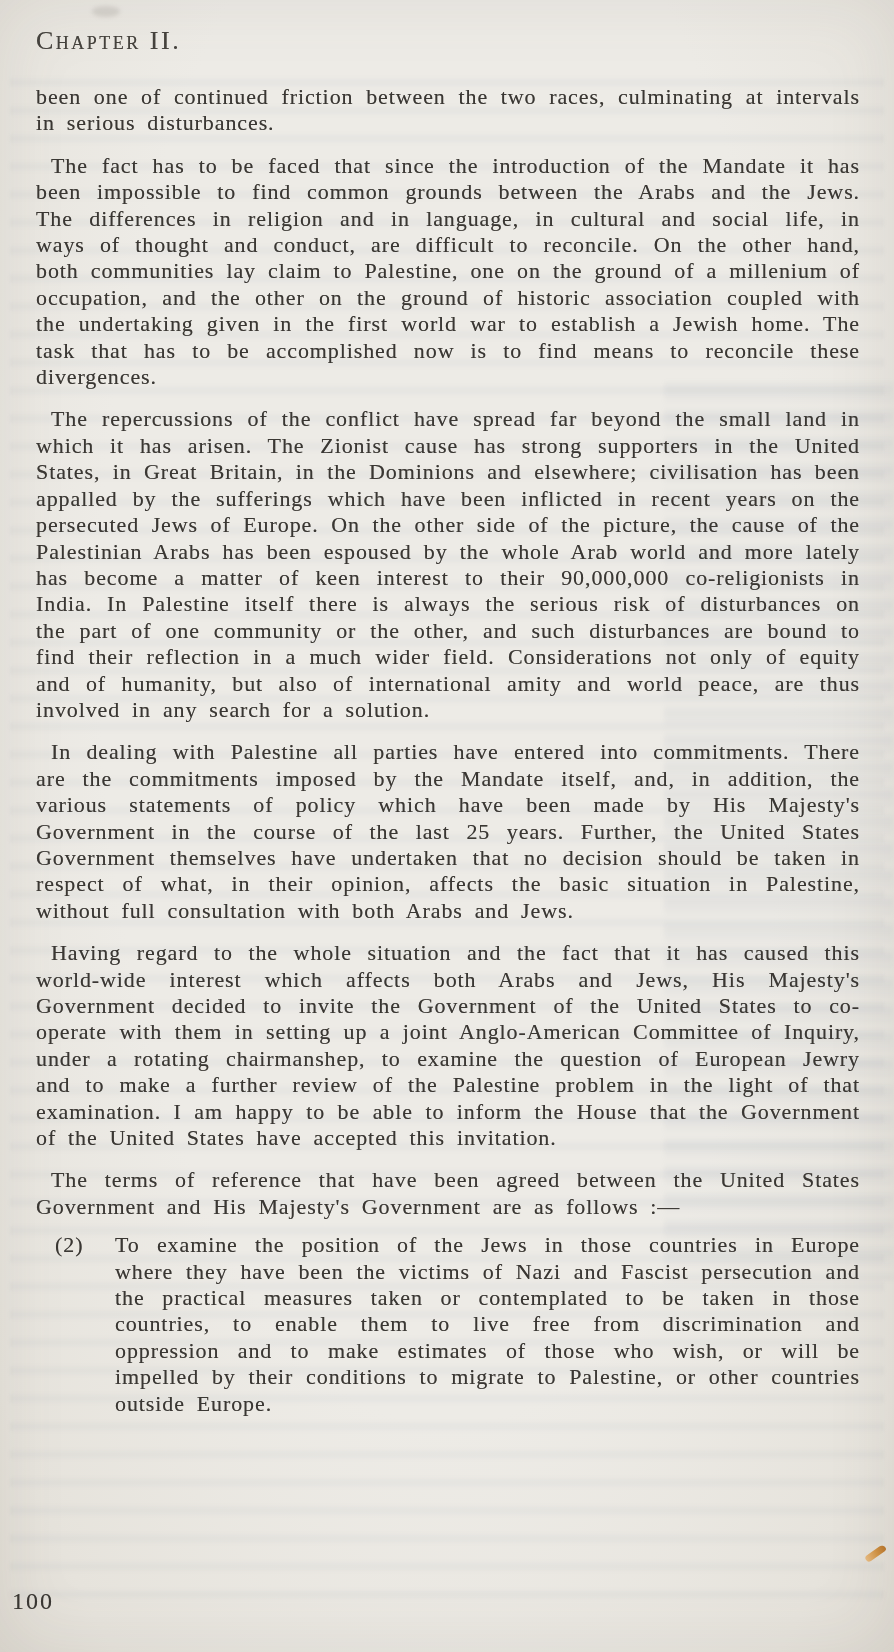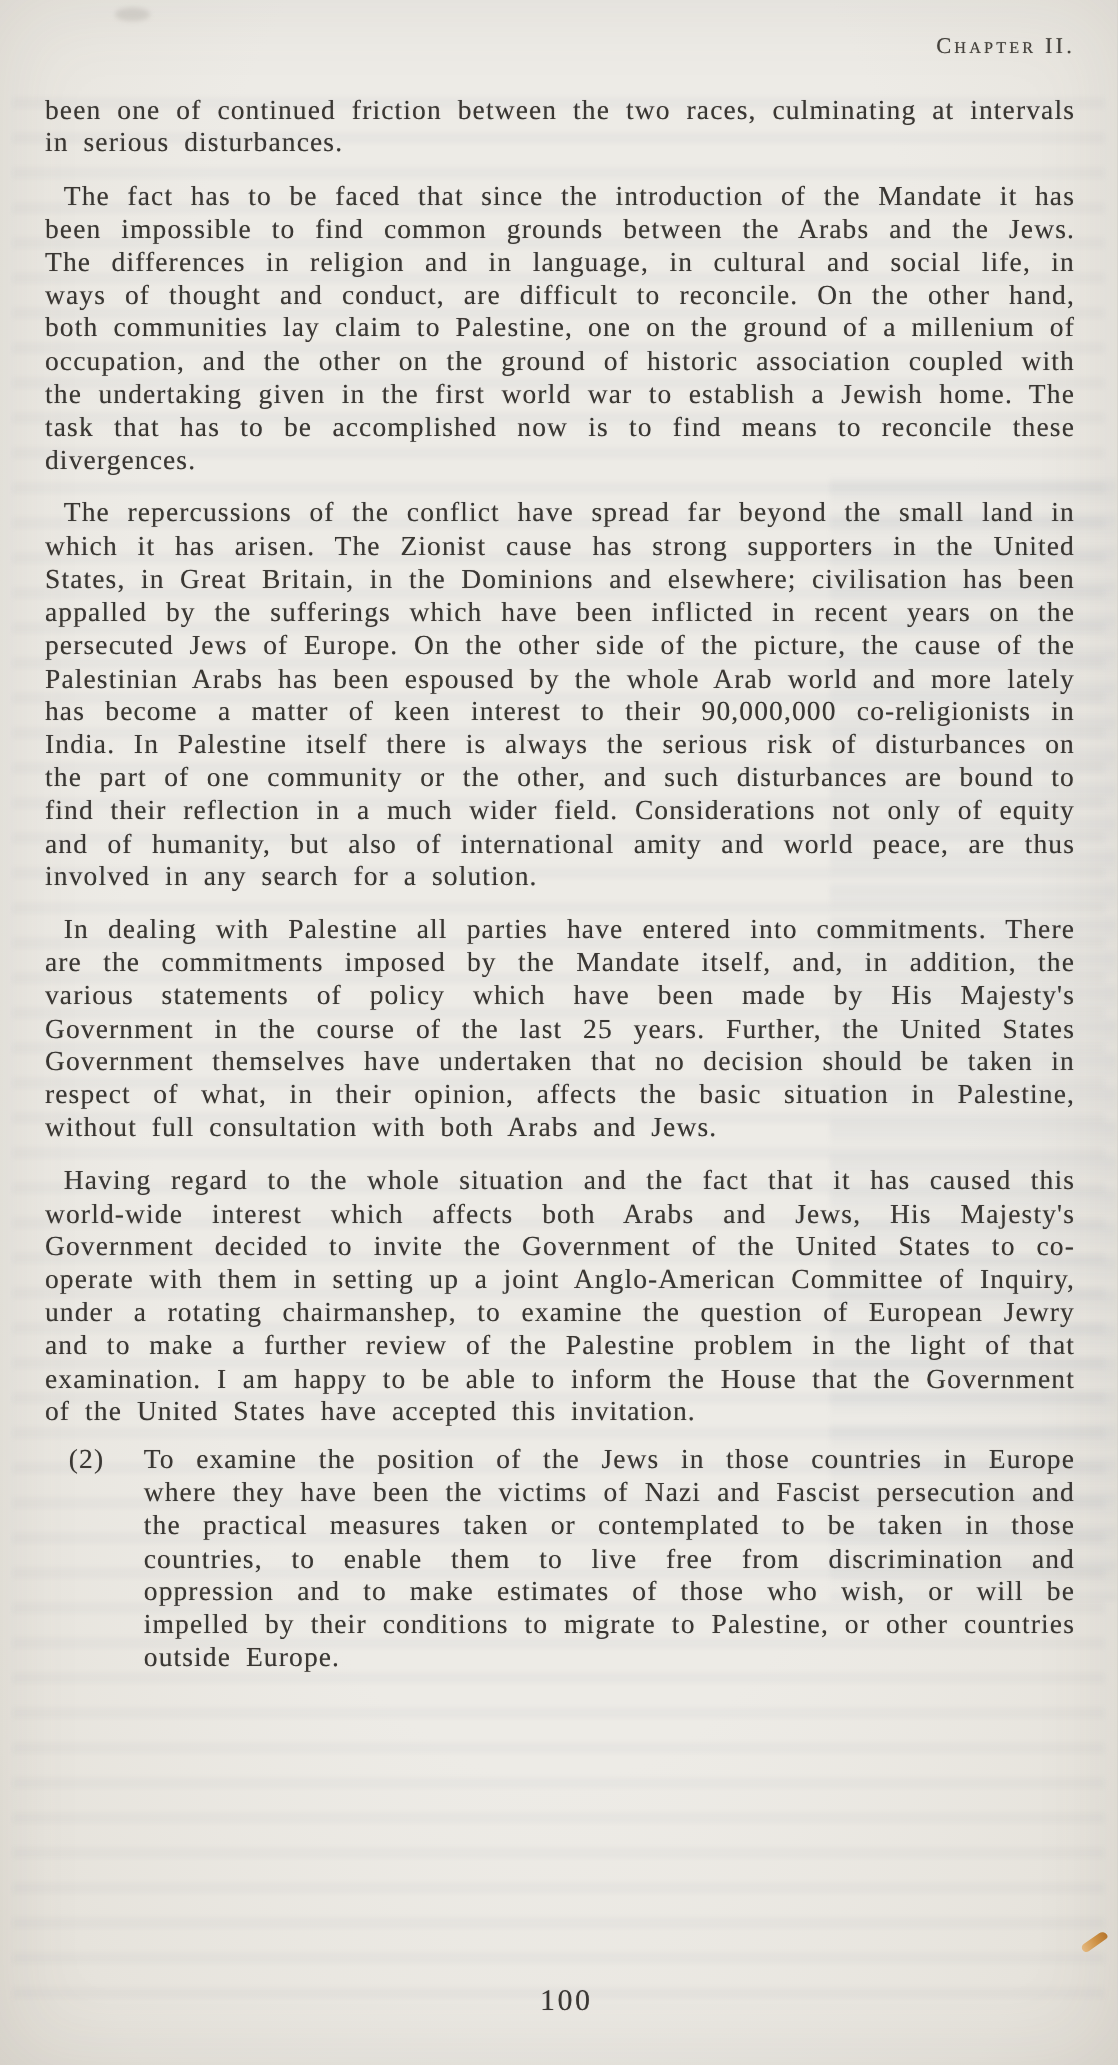--- a/index.html
+++ b/index.html
@@ -49,26 +49,25 @@
     filter: blur(2px);
     pointer-events: none;
   }
   .content {
     position: relative;
     padding: 26px 34px 0 36px;
   }
   .chapter {
     font-variant: small-caps;
     font-weight: normal;
-    font-size: 18px;
+    font-size: 26px;
     letter-spacing: 2.5px;
     margin: 0 0 28px 0;
     color: #45423d;
     text-shadow: 0 0 0.6px rgba(60, 56, 50, 0.55);
-    text-align: right;
   }
   .para, .term {
     font-size: 22px;
     line-height: 26.4px;
     letter-spacing: 0.9px;
     word-spacing: 5.5px;
     text-align: justify;
     margin: 0 0 12px 0;
     text-shadow: 0 0 0.6px rgba(58, 55, 51, 0.5);
   }
@@ -83,21 +82,21 @@
   .term .marker {
     display: inline-block;
     width: 60px;
     text-indent: 0;
   }
   .page-number {
     position: absolute;
     left: 0;
     right: 0;
     top: 1588px;
-    text-align: center;
+    text-align: left;
     font-size: 24px;
     letter-spacing: 2px;
     color: #3a3733;
     text-shadow: 0 0 0.6px rgba(58, 55, 51, 0.5);
     padding-left: 12px;
   }
   .pen-mark {
     position: absolute;
     left: 864px;
     top: 1550px;
@@ -134,20 +133,21 @@
     <p class="para no-indent">been one of continued friction between the two races, culminating at intervals in serious disturbances.</p>
 
     <p class="para indent">The fact has to be faced that since the introduction of the Mandate it has been impossible to find common grounds between the Arabs and the Jews. The differences in religion and in language, in cultural and social life, in ways of thought and conduct, are difficult to reconcile. On the other hand, both communities lay claim to Palestine, one on the ground of a millenium of occupation, and the other on the ground of historic association coupled with the undertaking given in the first world war to establish a Jewish home. The task that has to be accomplished now is to find means to reconcile these divergences.</p>
 
     <p class="para indent">The repercussions of the conflict have spread far beyond the small land in which it has arisen. The Zionist cause has strong supporters in the United States, in Great Britain, in the Dominions and elsewhere; civilisation has been appalled by the sufferings which have been inflicted in recent years on the persecuted Jews of Europe. On the other side of the picture, the cause of the Palestinian Arabs has been espoused by the whole Arab world and more lately has become a matter of keen interest to their 90,000,000 co-religionists in India. In Palestine itself there is always the serious risk of disturbances on the part of one community or the other, and such disturbances are bound to find their reflection in a much wider field. Considerations not only of equity and of humanity, but also of international amity and world peace, are thus involved in any search for a solution.</p>
 
     <p class="para indent">In dealing with Palestine all parties have entered into commitments. There are the commitments imposed by the Mandate itself, and, in addition, the various statements of policy which have been made by His Majesty's Government in the course of the last 25 years. Further, the United States Government themselves have undertaken that no decision should be taken in respect of what, in their opinion, affects the basic situation in Palestine, without full consultation with both Arabs and Jews.</p>
 
     <p class="para indent">Having regard to the whole situation and the fact that it has caused this world-wide interest which affects both Arabs and Jews, His Majesty's Government decided to invite the Government of the United States to co-operate with them in setting up a joint Anglo-American Committee of Inquiry, under a rotating chairmanshep, to examine the question of European Jewry and to make a further review of the Palestine problem in the light of that examination. I am happy to be able to inform the House that the Government of the United States have accepted this invitation.</p>
 
+    <p class="para indent">The terms of reference that have been agreed between the United States Government and His Majesty's Government are as follows :—</p>
 
     <div class="terms">
       <p class="term">
         <span class="marker">(2)</span><span>To examine the position of the Jews in those countries in Europe where they have been the victims of Nazi and Fascist persecution and the practical measures taken or contemplated to be taken in those countries, to enable them to live free from discrimination and oppression and to make estimates of those who wish, or will be impelled by their conditions to migrate to Palestine, or other countries outside Europe.</span>
       </p>
     </div>
   </div>
 
   <div class="page-number">100</div>
 

